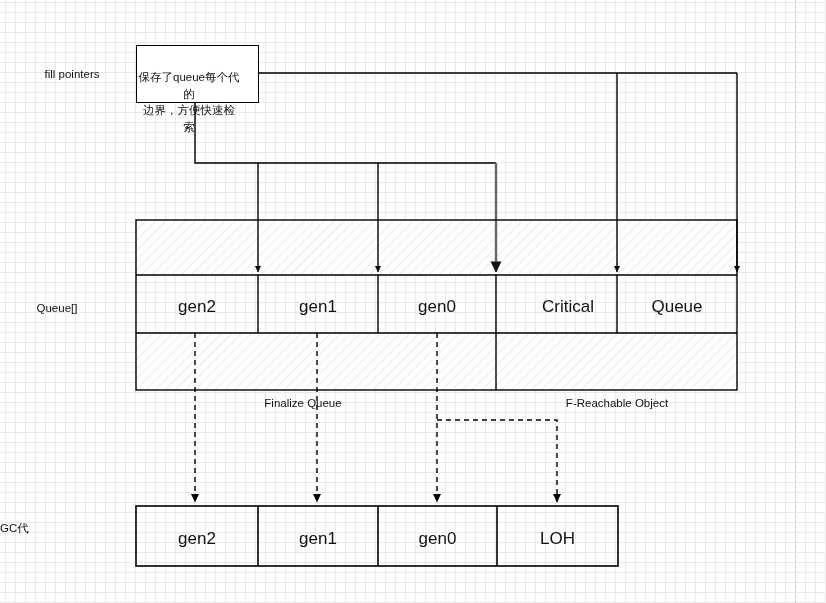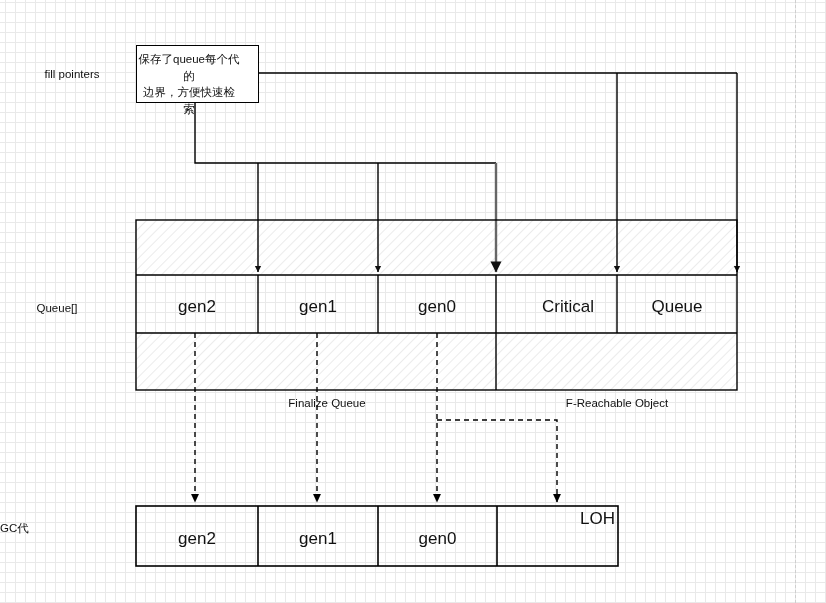--- a/index.html
+++ b/index.html
@@ -54,21 +54,21 @@
   .cell-label {
     position: absolute;
     font-size: 17px;
     color: #111;
     text-align: center;
     white-space: nowrap;
   }
   .tip-text {
     position: absolute;
     left: 138px;
-    top: 51px;
+    top: 69px;
     width: 102px;
     font-size: 11.5px;
     color: #111;
     text-align: center;
     line-height: 1.45;
   }
   .queue-label {
     position: absolute;
     font-size: 11.5px;
     color: #111;
@@ -158,21 +158,21 @@
   <div class="lbl side-label" style="left:15px;top:67px;width:114px;text-align:center;">fill pointers</div>
   <div class="lbl side-label" style="left:0;top:301px;width:114px;text-align:center;">Queue[]</div>
   <div class="lbl side-label" style="left:0;top:521px;width:114px;text-align:left;">GC代</div>
 
   <div class="cell-label" style="left:136px;top:297px;width:122px;">gen2</div>
   <div class="cell-label" style="left:258px;top:297px;width:120px;">gen1</div>
   <div class="cell-label" style="left:378px;top:297px;width:118px;">gen0</div>
   <div class="cell-label" style="left:496px;top:297px;width:144px;">Critical</div>
   <div class="cell-label" style="left:617px;top:297px;width:120px;">Queue</div>
 
-  <div class="queue-label" style="left:267px;top:397px;width:120px;text-align:center;">Finalize Queue</div>
+  <div class="queue-label" style="left:243px;top:397px;width:120px;text-align:center;">Finalize Queue</div>
   <div class="queue-label" style="left:557px;top:397px;width:120px;text-align:center;">F-Reachable Object</div>
 
   <div class="cell-label" style="left:136px;top:529px;width:122px;">gen2</div>
   <div class="cell-label" style="left:258px;top:529px;width:120px;">gen1</div>
   <div class="cell-label" style="left:378px;top:529px;width:119px;">gen0</div>
-  <div class="cell-label" style="left:497px;top:509px;width:121px;margin-left:40px;">LOH</div>
+  <div class="cell-label" style="left:497px;top:529px;width:121px;">LOH</div>
 
 </div>
 
 </body></html>

